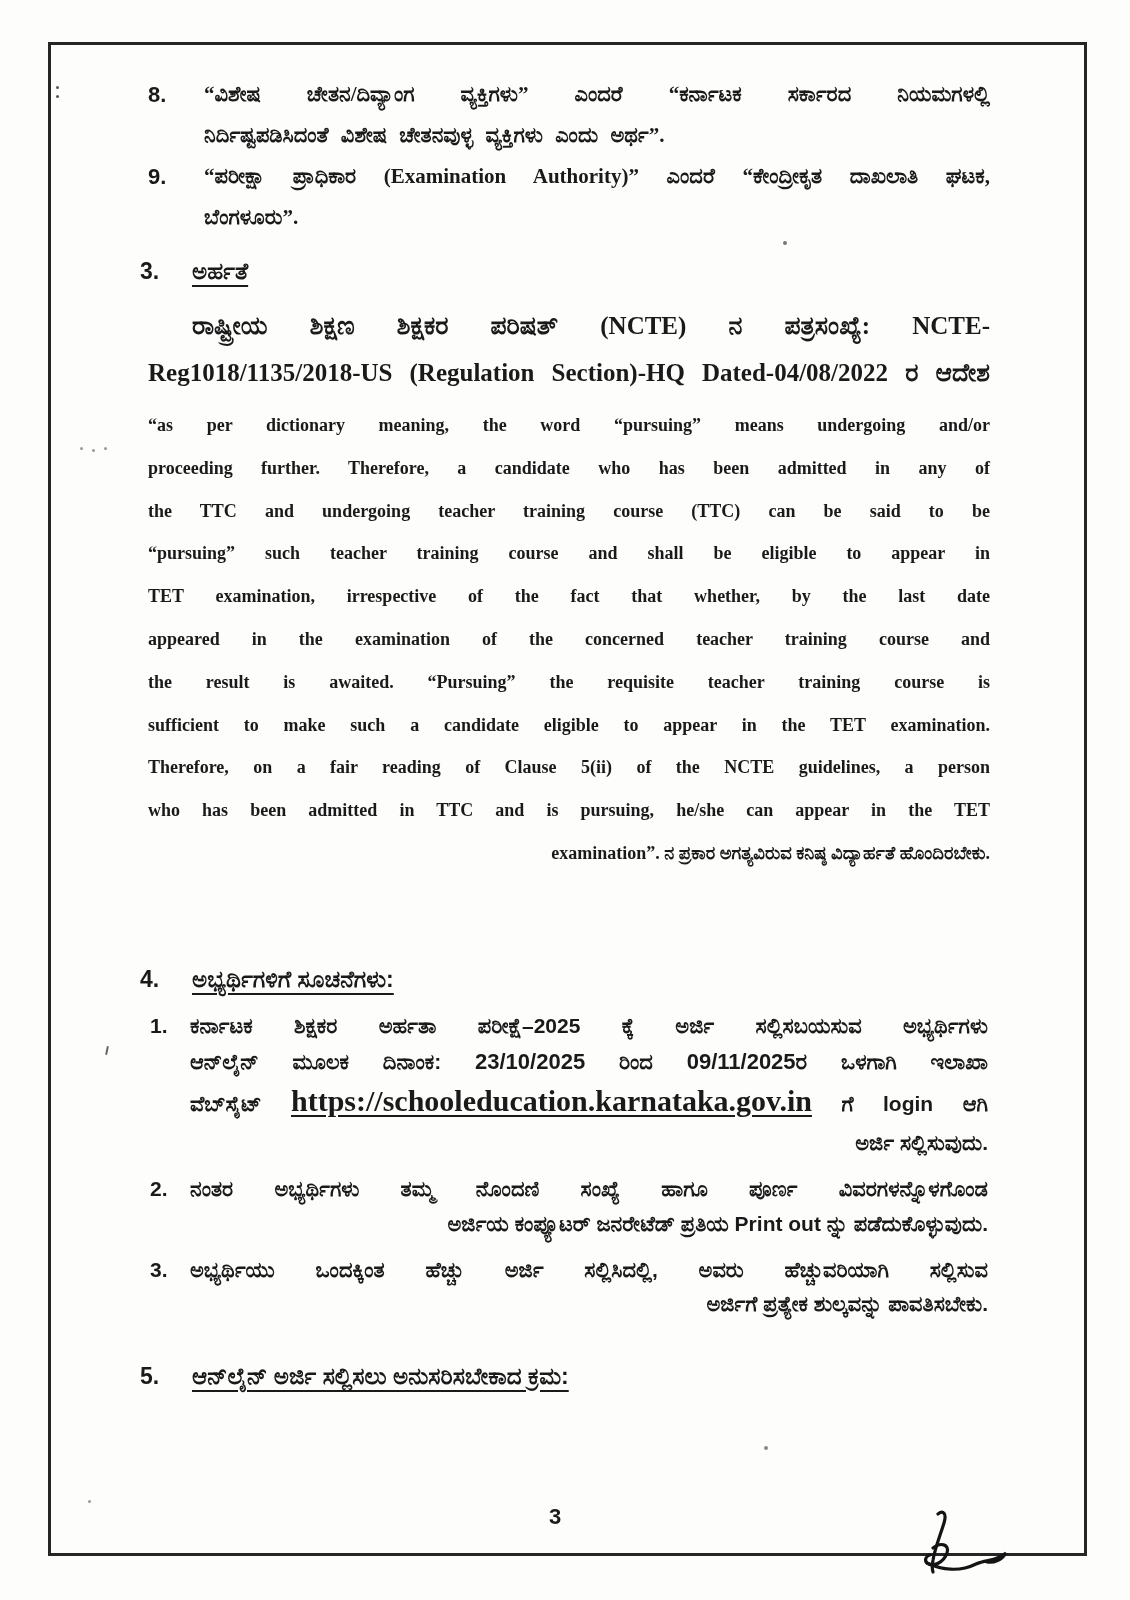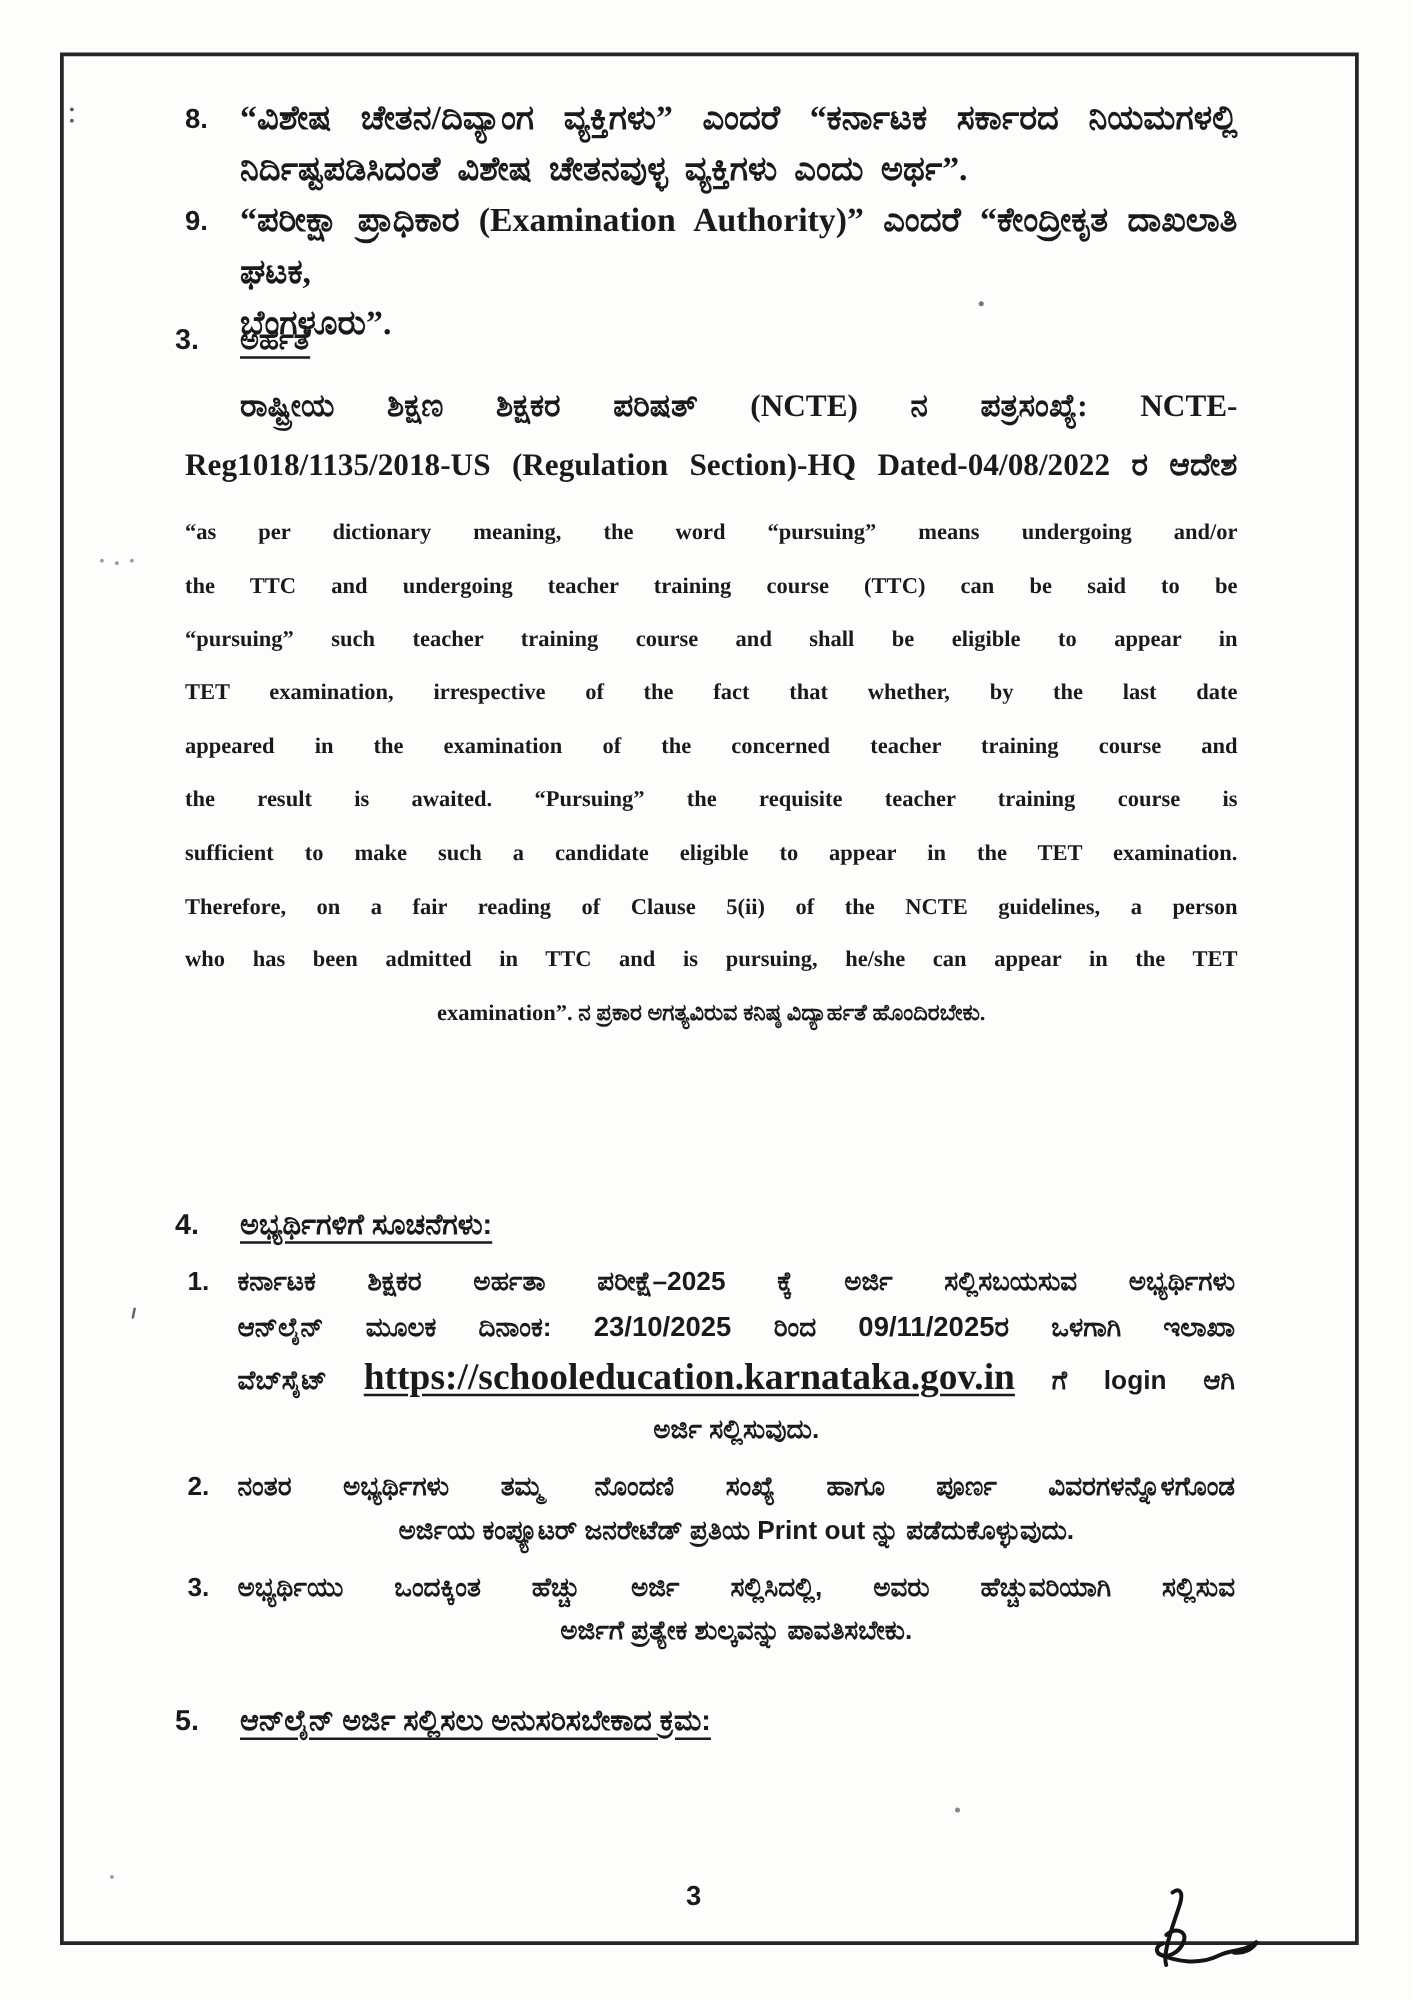--- a/index.html
+++ b/index.html
@@ -5,28 +5,28 @@
   html,body{margin:0;padding:0;background:#ffffff;}
   .page{
     position:relative;width:1130px;height:1600px;background:#fdfdfc;
     font-family:"Liberation Sans",sans-serif;color:#1a1a1a;overflow:hidden;
   }
   .frame{
     position:absolute;left:48px;top:42px;width:1039px;height:1514px;
     box-sizing:border-box;border:3px solid #262626;
   }
   .just{white-space:normal;text-align:justify;text-align-last:justify;text-justify:inter-word;}
-  .leftln{text-align:center;text-align-last:auto;}
+  .leftln{text-align:right;text-align-last:auto;}
 
   
   .defs{position:absolute;left:148px;top:74px;width:842px;}
   .li{display:flex;}
   .num{flex:0 0 44px;font-size:22px;font-weight:600;line-height:41px;}
   .lt{flex:1;min-width:0;}
-  .defln{font-size:27px;font-weight:600;line-height:41px;font-family:"Liberation Serif",serif;}
+  .defln{font-size:21px;font-weight:600;line-height:41px;font-family:"Liberation Serif",serif;margin-left:12px;}
   .sp2{word-spacing:7px;}
 
   
   .sec-head{position:absolute;left:140px;display:flex;}
   .sec-num{flex:0 0 52px;font-size:23px;font-weight:700;}
   .sec-title{font-size:23px;font-weight:700;text-decoration:underline;
     text-decoration-thickness:2px;text-underline-offset:6px;}
 
   
   .intro{position:absolute;left:148px;top:302px;width:842px;
@@ -101,20 +101,21 @@
     <span class="sec-title">ಅರ್ಹತೆ</span>
   </div>
 
   <div class="intro">
     <div class="iln just indent">ರಾಷ್ಟ್ರೀಯ ಶಿಕ್ಷಣ ಶಿಕ್ಷಕರ ಪರಿಷತ್ (NCTE) ನ ಪತ್ರಸಂಖ್ಯೆ: NCTE-</div>
     <div class="iln just">Reg1018/1135/2018-US (Regulation Section)-HQ Dated-04/08/2022 ರ ಆದೇಶ</div>
   </div>
 
   <div class="eng">
     <div class="eln just">“as per dictionary meaning, the word “pursuing” means undergoing and/or</div>
+    <div class="eln just">proceeding further. Therefore, a candidate who has been admitted in any of</div>
     <div class="eln just">the TTC and undergoing teacher training course (TTC) can be said to be</div>
     <div class="eln just">“pursuing” such teacher training course and shall be eligible to appear in</div>
     <div class="eln just">TET examination, irrespective of the fact that whether, by the last date</div>
     <div class="eln just">appeared in the examination of the concerned teacher training course and</div>
     <div class="eln just">the result is awaited. “Pursuing” the requisite teacher training course is</div>
     <div class="eln just">sufficient to make such a candidate eligible to appear in the TET examination.</div>
     <div class="eln just">Therefore, on a fair reading of Clause 5(ii) of the NCTE guidelines, a person</div>
     <div class="eln just">who has been admitted in TTC and is pursuing, he/she can appear in the TET</div>
     <div class="eln leftln">examination”. ನ ಪ್ರಕಾರ ಅಗತ್ಯವಿರುವ ಕನಿಷ್ಠ ವಿದ್ಯಾರ್ಹತೆ ಹೊಂದಿರಬೇಕು.</div>
   </div>

